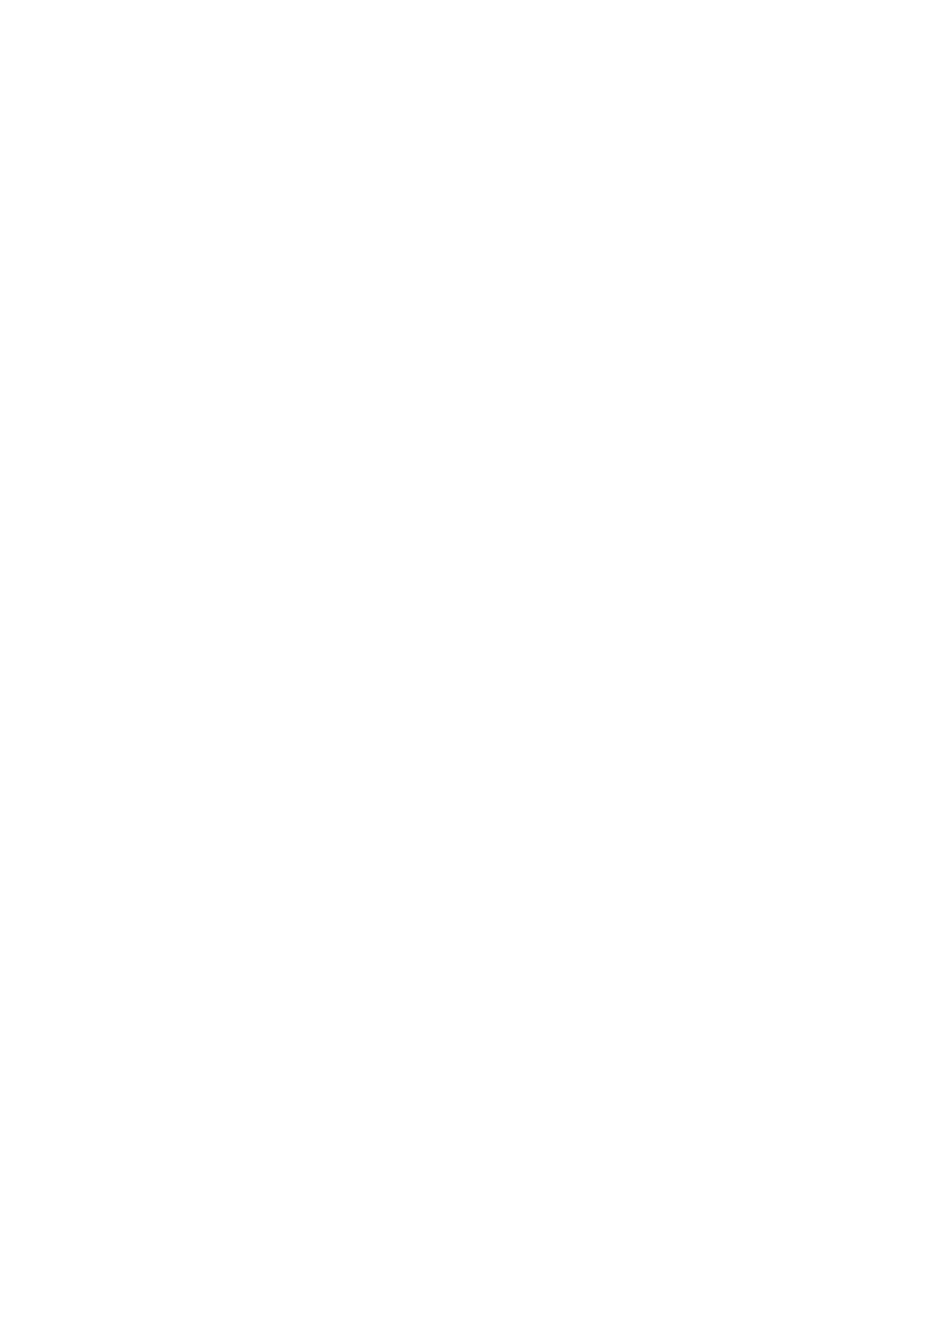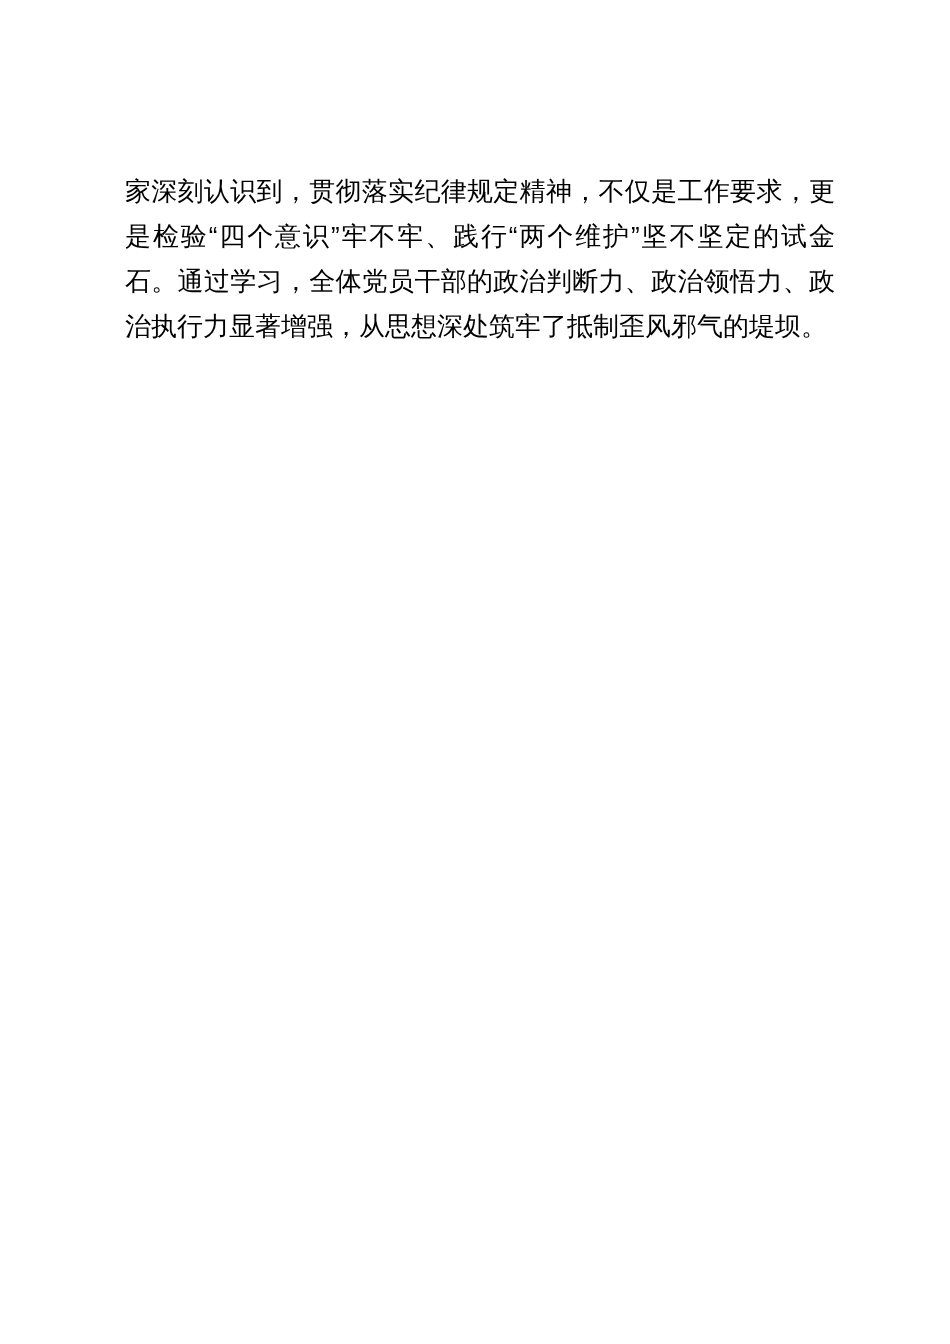--- a/index.html
+++ b/index.html
@@ -37,15 +37,14 @@
   }
   .para.indent {
     text-indent: 52px;
   }
 </style>
 </head>
 <body>
 
 <div class="page">
   <div class="content">
-    <p class="para">家深刻认识到，贯彻落实纪律规定精神，不仅是工作要求，更是检验“四个意识”牢不牢、践行“两个维护”坚不坚定的试金石。通过学习，全体党员干部的政治判断力、政治领悟力、政治执行力显著增强，从思想深处筑牢了抵制歪风邪气的堤坝。</p>
   </div>
 </div>
 
 </body></html>

